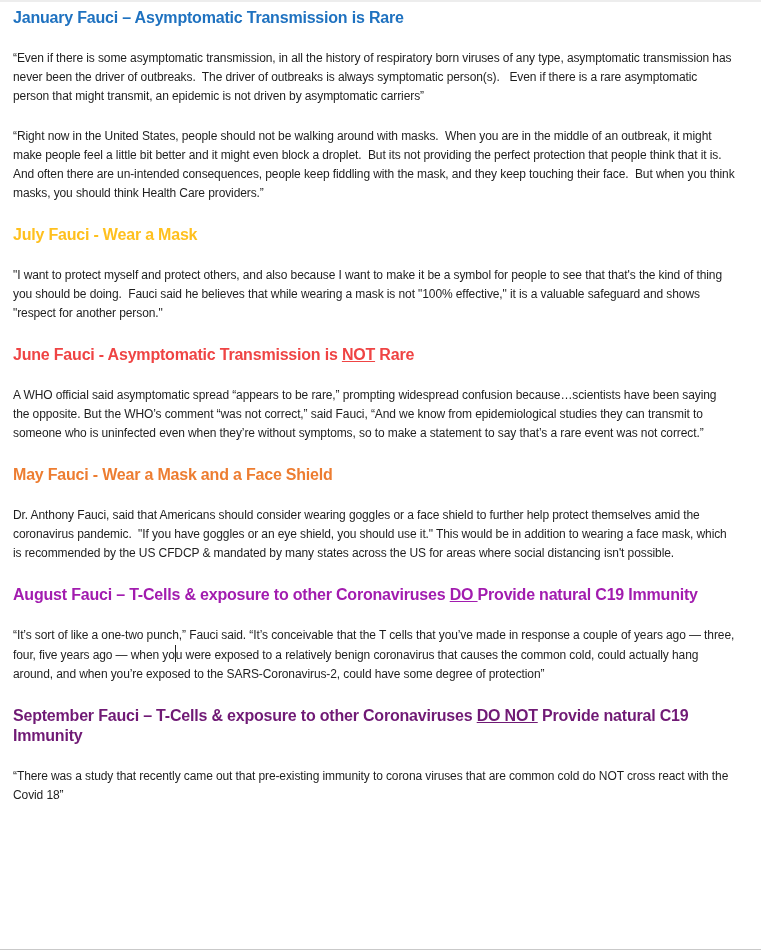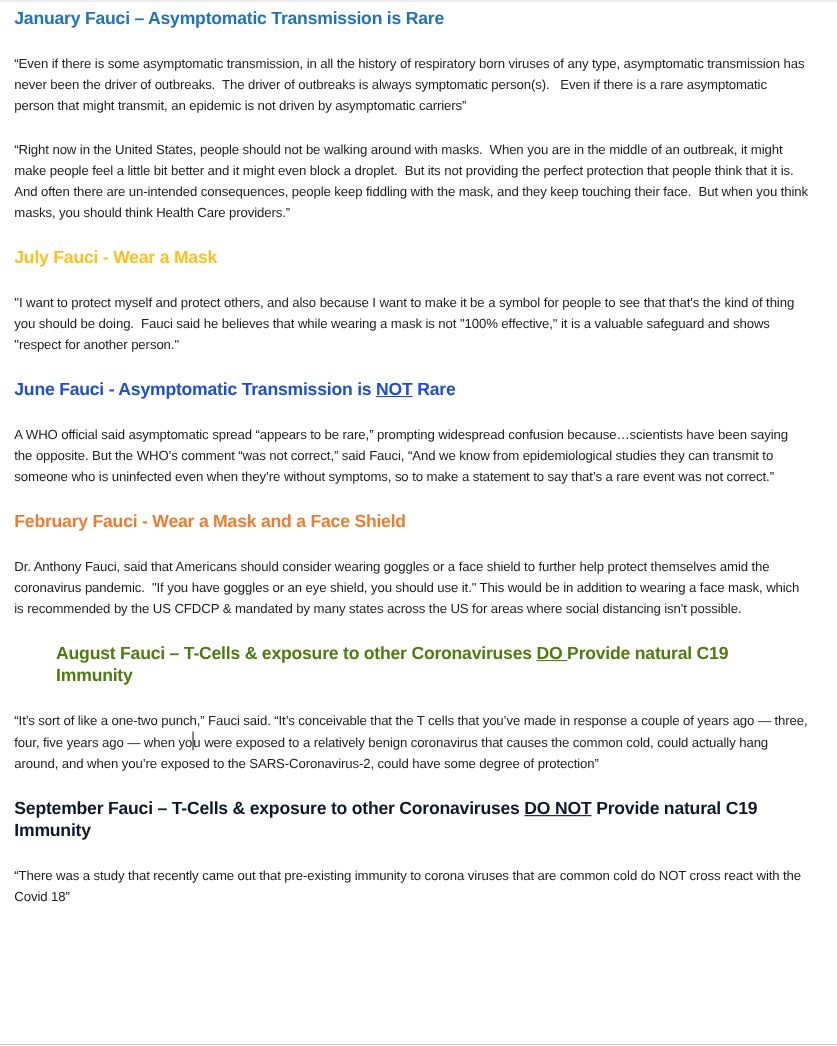--- a/index.html
+++ b/index.html
@@ -58,30 +58,30 @@
       <p>“Even if there is some asymptomatic transmission, in all the history of respiratory born viruses of any type, asymptomatic transmission has never been the driver of outbreaks.  The driver of outbreaks is always symptomatic person(s).   Even if there is a rare asymptomatic person that might transmit, an epidemic is not driven by asymptomatic carriers”</p>
     </section>
     <section>
       <p>“Right now in the United States, people should not be walking around with masks.  When you are in the middle of an outbreak, it might make people feel a little bit better and it might even block a droplet.  But its not providing the perfect protection that people think that it is.   And often there are un-intended consequences, people keep fiddling with the mask, and they keep touching their face.  But when you think masks, you should think Health Care providers.”</p>
     </section>
     <section>
       <h2 style="color: rgb(255, 192, 30);"><span>July Fauci - Wear a Mask</span></h2>
       <p>"I want to protect myself and protect others, and also because I want to make it be a symbol for people to see that that's the kind of thing you should be doing.  Fauci said he believes that while wearing a mask is not "100% effective," it is a valuable safeguard and shows "respect for another person."</p>
     </section>
     <section>
-      <h2 style="color: #1d4ed8;"><span>June Fauci - Asymptomatic Transmission is </span><span class="u">NOT</span><span> Rare</span></h2>
+      <h2 style="color: #ef4444;"><span>June Fauci - Asymptomatic Transmission is </span><span class="u">NOT</span><span> Rare</span></h2>
       <p>A WHO official said asymptomatic spread “appears to be rare,” prompting widespread confusion because…scientists have been saying the opposite. But the WHO’s comment “was not correct,” said Fauci, “And we know from epidemiological studies they can transmit to someone who is uninfected even when they’re without symptoms, so to make a statement to say that’s a rare event was not correct.”</p>
     </section>
     <section>
-      <h2 style="color: rgb(237, 125, 49);"><span>February Fauci - Wear a Mask and a Face Shield</span></h2>
+      <h2 style="color: rgb(237, 125, 49);"><span>May Fauci - Wear a Mask and a Face Shield</span></h2>
       <p>Dr. Anthony Fauci, said that Americans should consider wearing goggles or a face shield to further help protect themselves amid the coronavirus pandemic.  "If you have goggles or an eye shield, you should use it." This would be in addition to wearing a face mask, which is recommended by the US CFDCP &amp; mandated by many states across the US for areas where social distancing isn't possible.</p>
     </section>
     <section>
-      <h2 style="color: #4d7c0f; margin-left: 38px;"><span>August Fauci – T-Cells &amp; exposure to other Coronaviruses </span><span class="u">DO </span><span>Provide natural C19 Immunity</span></h2>
+      <h2 style="color: #a21caf;"><span>August Fauci – T-Cells &amp; exposure to other Coronaviruses </span><span class="u">DO </span><span>Provide natural C19 Immunity</span></h2>
       <p>“It’s sort of like a one-two punch,” Fauci said. “It’s conceivable that the T cells that you’ve made in response a couple of years ago — three, four, five years ago — when yo<span class="caret"></span>u were exposed to a relatively benign coronavirus that causes the common cold, could actually hang around, and when you’re exposed to the SARS-Coronavirus-2, could have some degree of protection”</p>
     </section>
     <section>
-      <h2 style="color: #0f172a;"><span>September Fauci – T-Cells &amp; exposure to other Coronaviruses </span><span class="u">DO NOT</span><span> Provide natural C19 Immunity</span></h2>
+      <h2 style="color: #701a75;"><span>September Fauci – T-Cells &amp; exposure to other Coronaviruses </span><span class="u">DO NOT</span><span> Provide natural C19 Immunity</span></h2>
       <p>“There was a study that recently came out that pre-existing immunity to corona viruses that are common cold do NOT cross react with the Covid 18”</p>
     </section>
   </main>
 
 <div class="bottom-edge"></div>
 
 </body></html>

